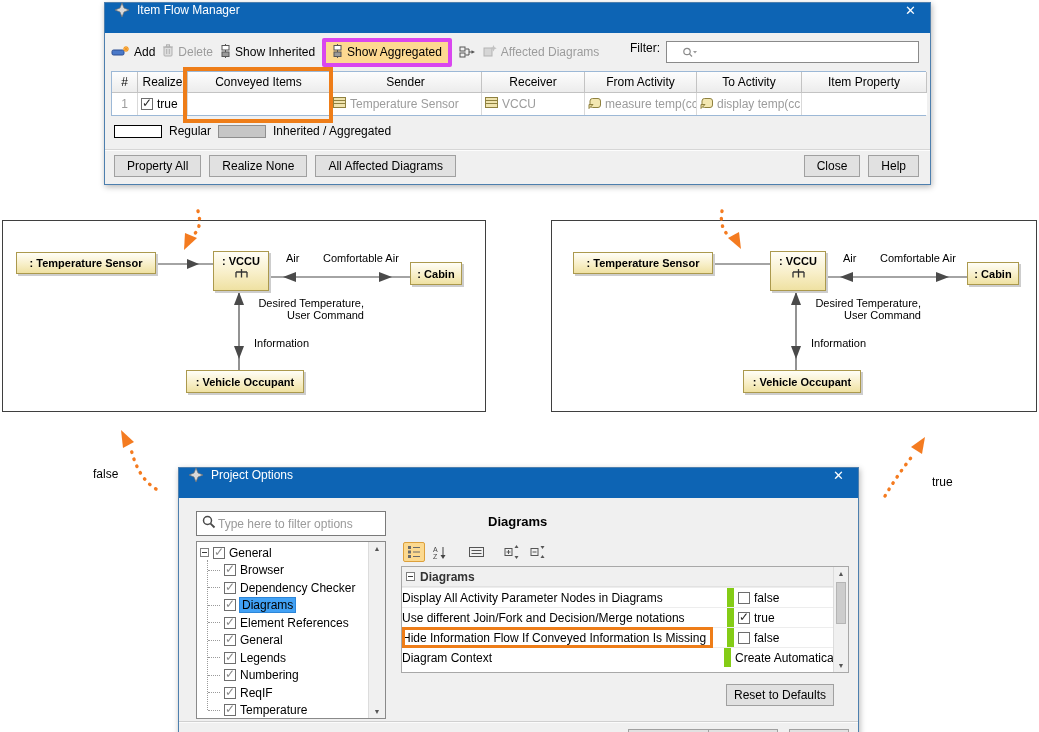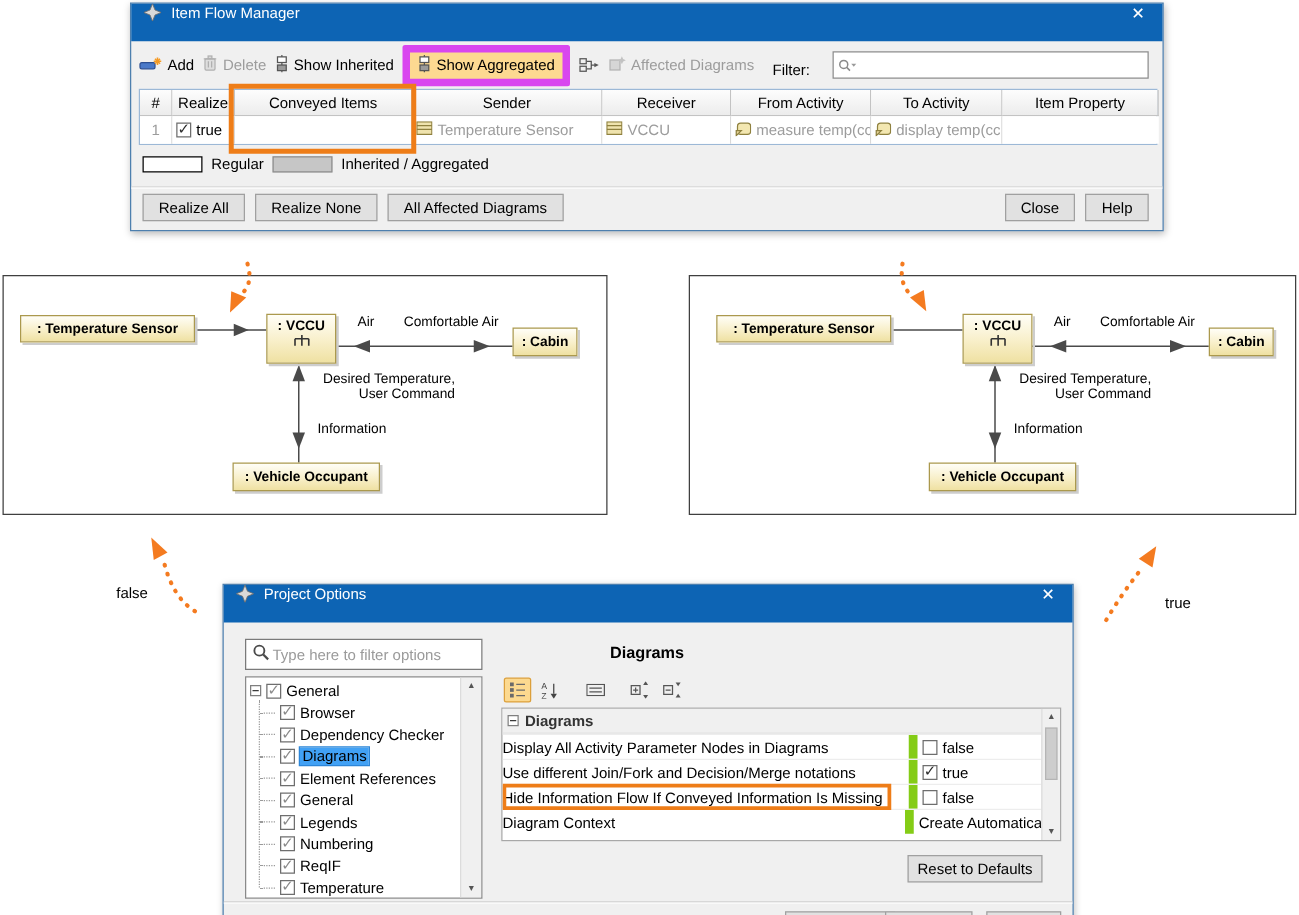--- a/index.html
+++ b/index.html
@@ -12,22 +12,22 @@
   .titlebar{height:30px;background:#0d64b4;color:#fff;display:flex;align-items:flex-start;gap:8px;padding:0 10px;font-size:12px}
   .titlebar .ttl{flex:1 1 auto}
   .close-x{font-size:13px;cursor:default;padding:0 4px}
   .btn{display:inline-flex;align-items:center;justify-content:center;height:22px;background:#e1e1e1;border:1px solid #a0a0a0;padding:0 12px;font-size:12px;white-space:nowrap}
 
   
   .ifm{left:104px;top:2px;width:827px;height:183px}
   .ifm-toolbar{position:absolute;left:6px;top:36px;height:26px;display:flex;align-items:center;gap:7px;font-size:12px}
   .tbi{display:flex;align-items:center;gap:4px;white-space:nowrap}
   .tbi.dis{color:#9c9c9c}
-  .toggle-on{background:#fdd991;border:6px solid #d946ef;border-radius:2px;padding:2px 6px;display:flex;align-items:center;gap:4px}
-  .filter-wrap{position:absolute;right:11px;top:38px;display:flex;align-items:flex-end;gap:18px}
+  .toggle-on{background:#fdd991;border:4px solid #d946ef;border-radius:2px;padding:2px 6px;display:flex;align-items:center;gap:4px}
+  .filter-wrap{position:absolute;right:11px;top:38px;display:flex;align-items:flex-start;gap:6px}
   .filter-input{width:253px;height:22px;border:1px solid #8a8a8a;background:#fff;padding:2px 4px 2px 24px;font:12px "Liberation Sans",sans-serif}
   .filter-ico{position:absolute;left:52px;top:5px}
 
   .ifm-table{position:absolute;left:6px;top:68px;width:815px;display:grid;
     grid-template-columns:26px 50px 142px 152px 103px 112px 105px 125px;
     border:1px solid #9cb8d6;background:#fff}
   .th{height:21px;line-height:20px;text-align:center;background:linear-gradient(#fdfdfd,#ececec);
     border-right:1px solid #c3c3c3;border-bottom:1px solid #c3c3c3;font-size:12px;overflow:hidden;white-space:nowrap}
   .th:last-child{border-right:none}
   .td{height:22px;display:flex;align-items:center;gap:4px;padding:0 3px;border-right:1px solid #d9d9d9;
@@ -252,21 +252,21 @@
     <div class="orange-rect" style="left:78px;top:64px;width:150px;height:56px"></div>
 
     <div class="legend">
       <span class="swatch"></span>
       <span>Regular</span>
       <span class="swatch inh"></span>
       <span>Inherited / Aggregated</span>
     </div>
     <div class="ifm-sep"></div>
     <div class="ifm-btns">
-      <span class="btn">Realize All</span>
+      <span class="btn">Property All</span>
       <span class="btn">Realize None</span>
       <span class="btn">All Affected Diagrams</span>
     </div>
     <div class="ifm-btns-r">
       <span class="btn">Close</span>
       <span class="btn">Help</span>
     </div>
   </div>
 
   <div class="dpanel" style="left:2px;top:220px;width:484px;height:192px">

